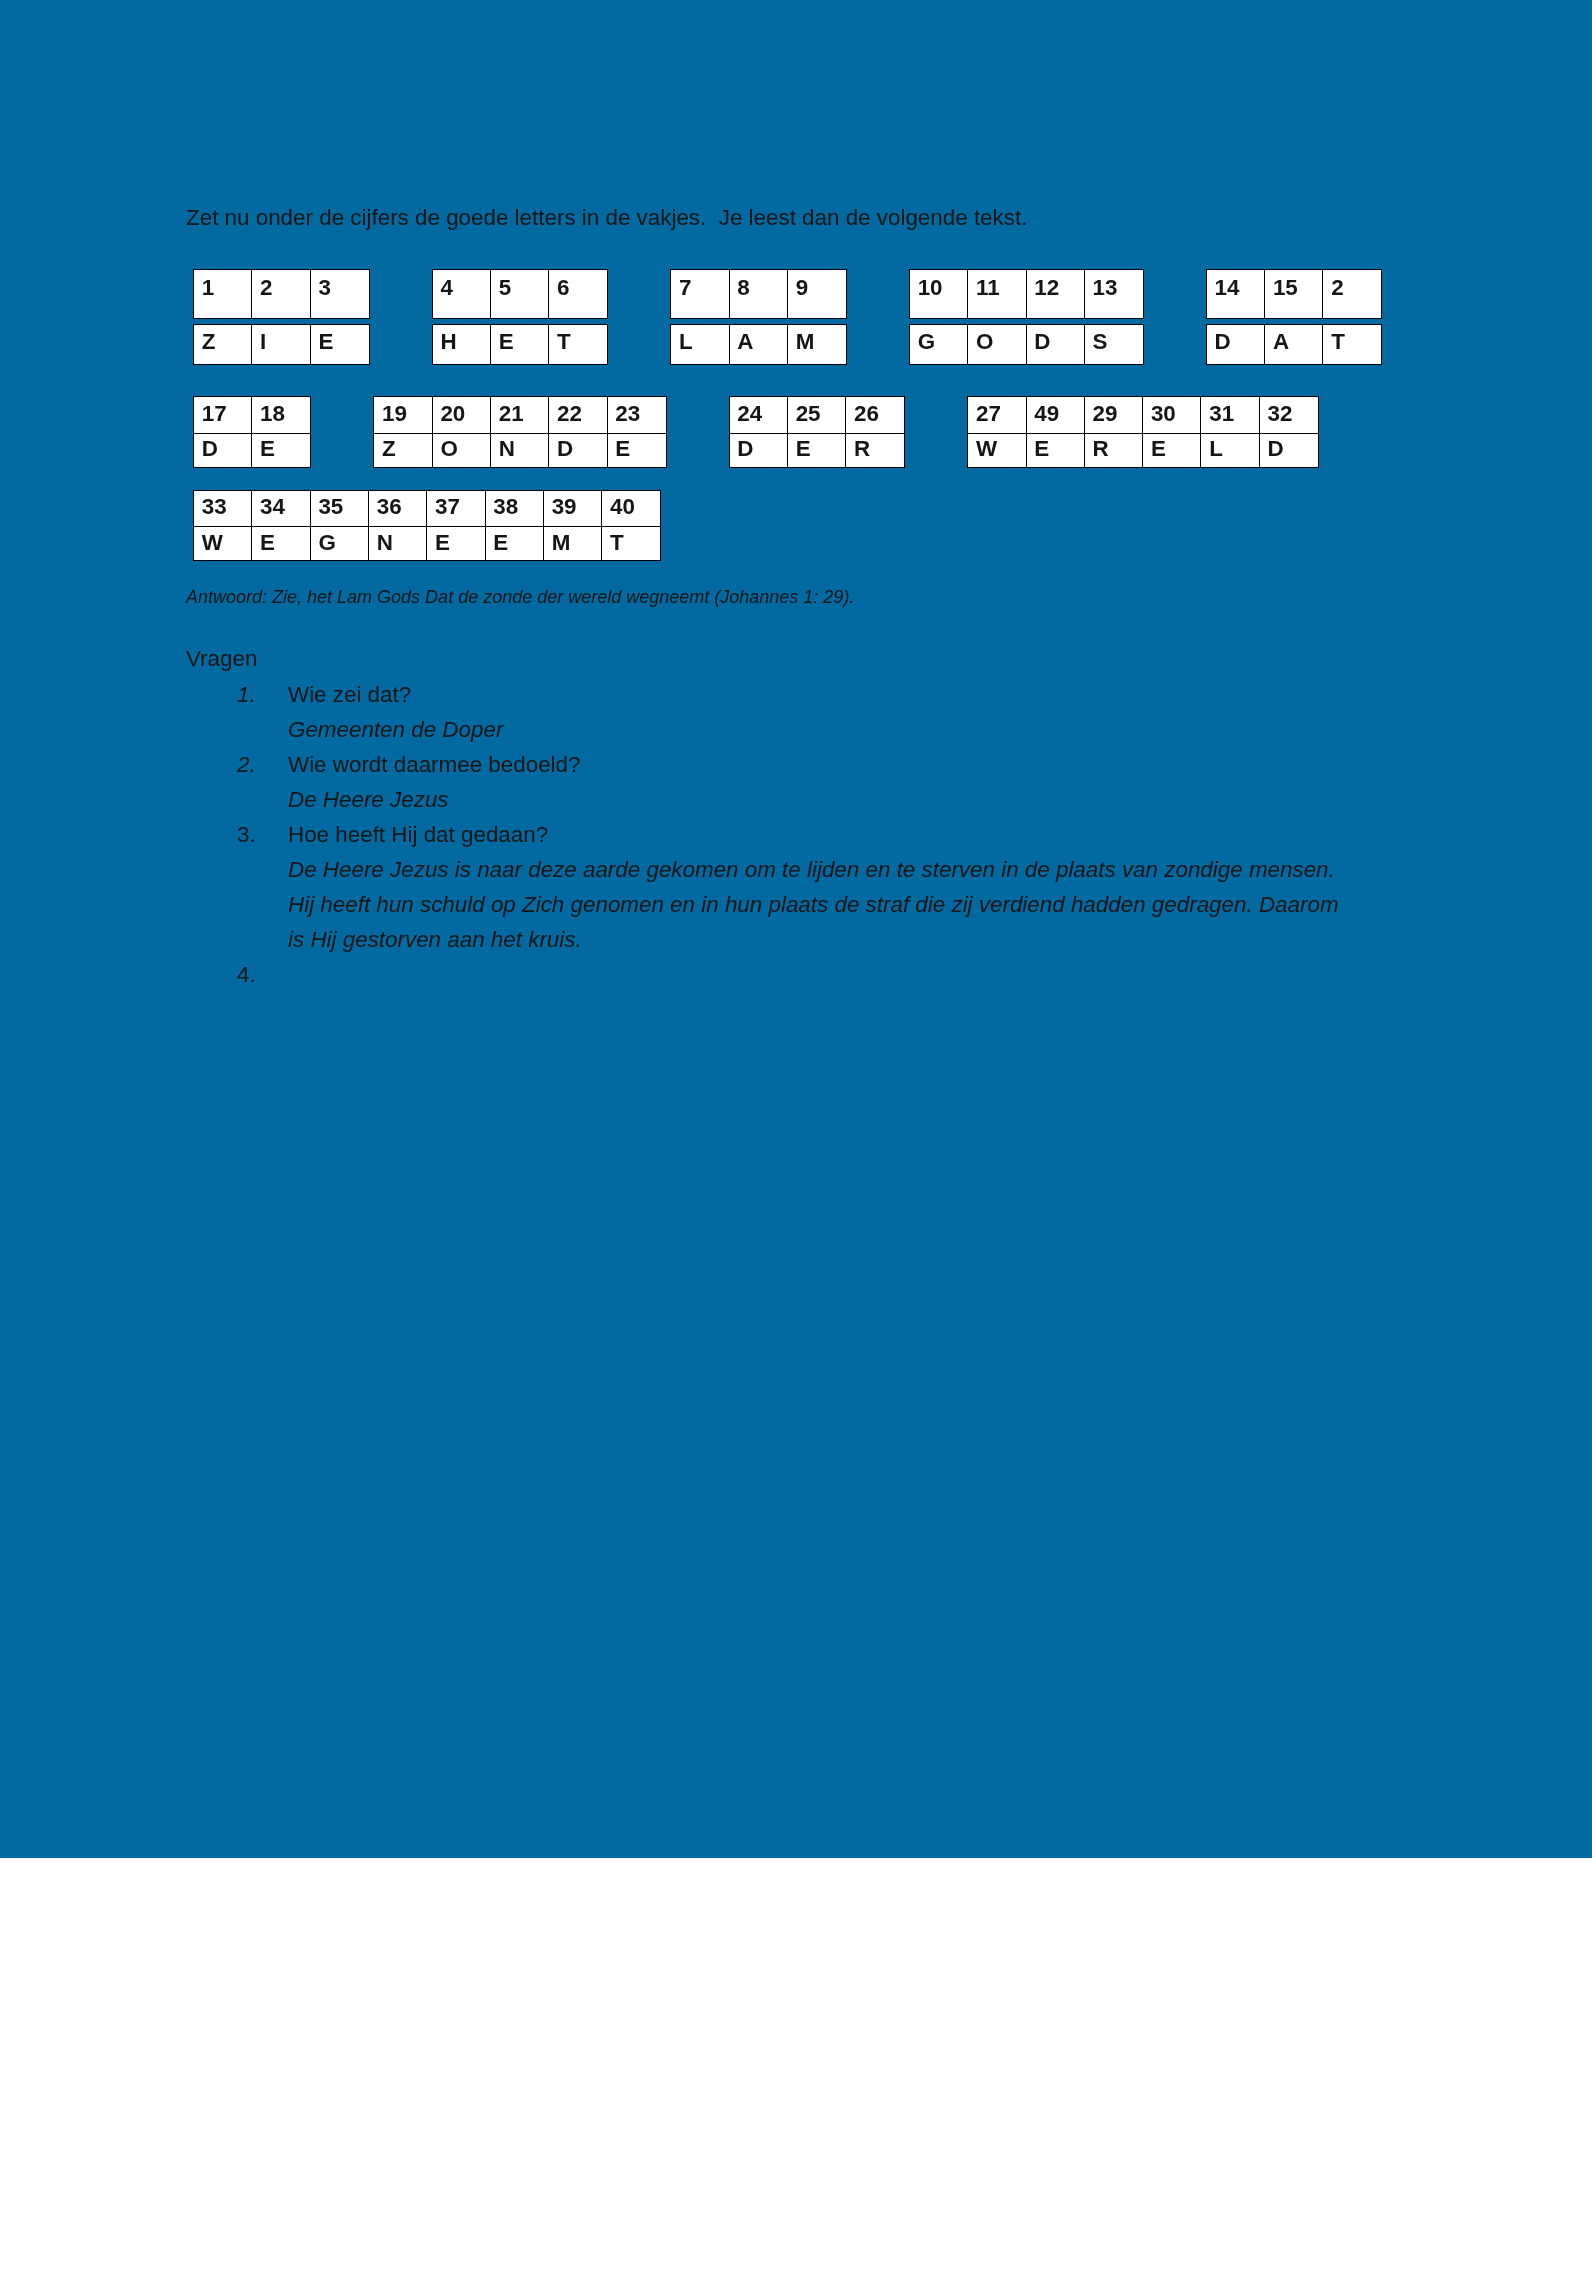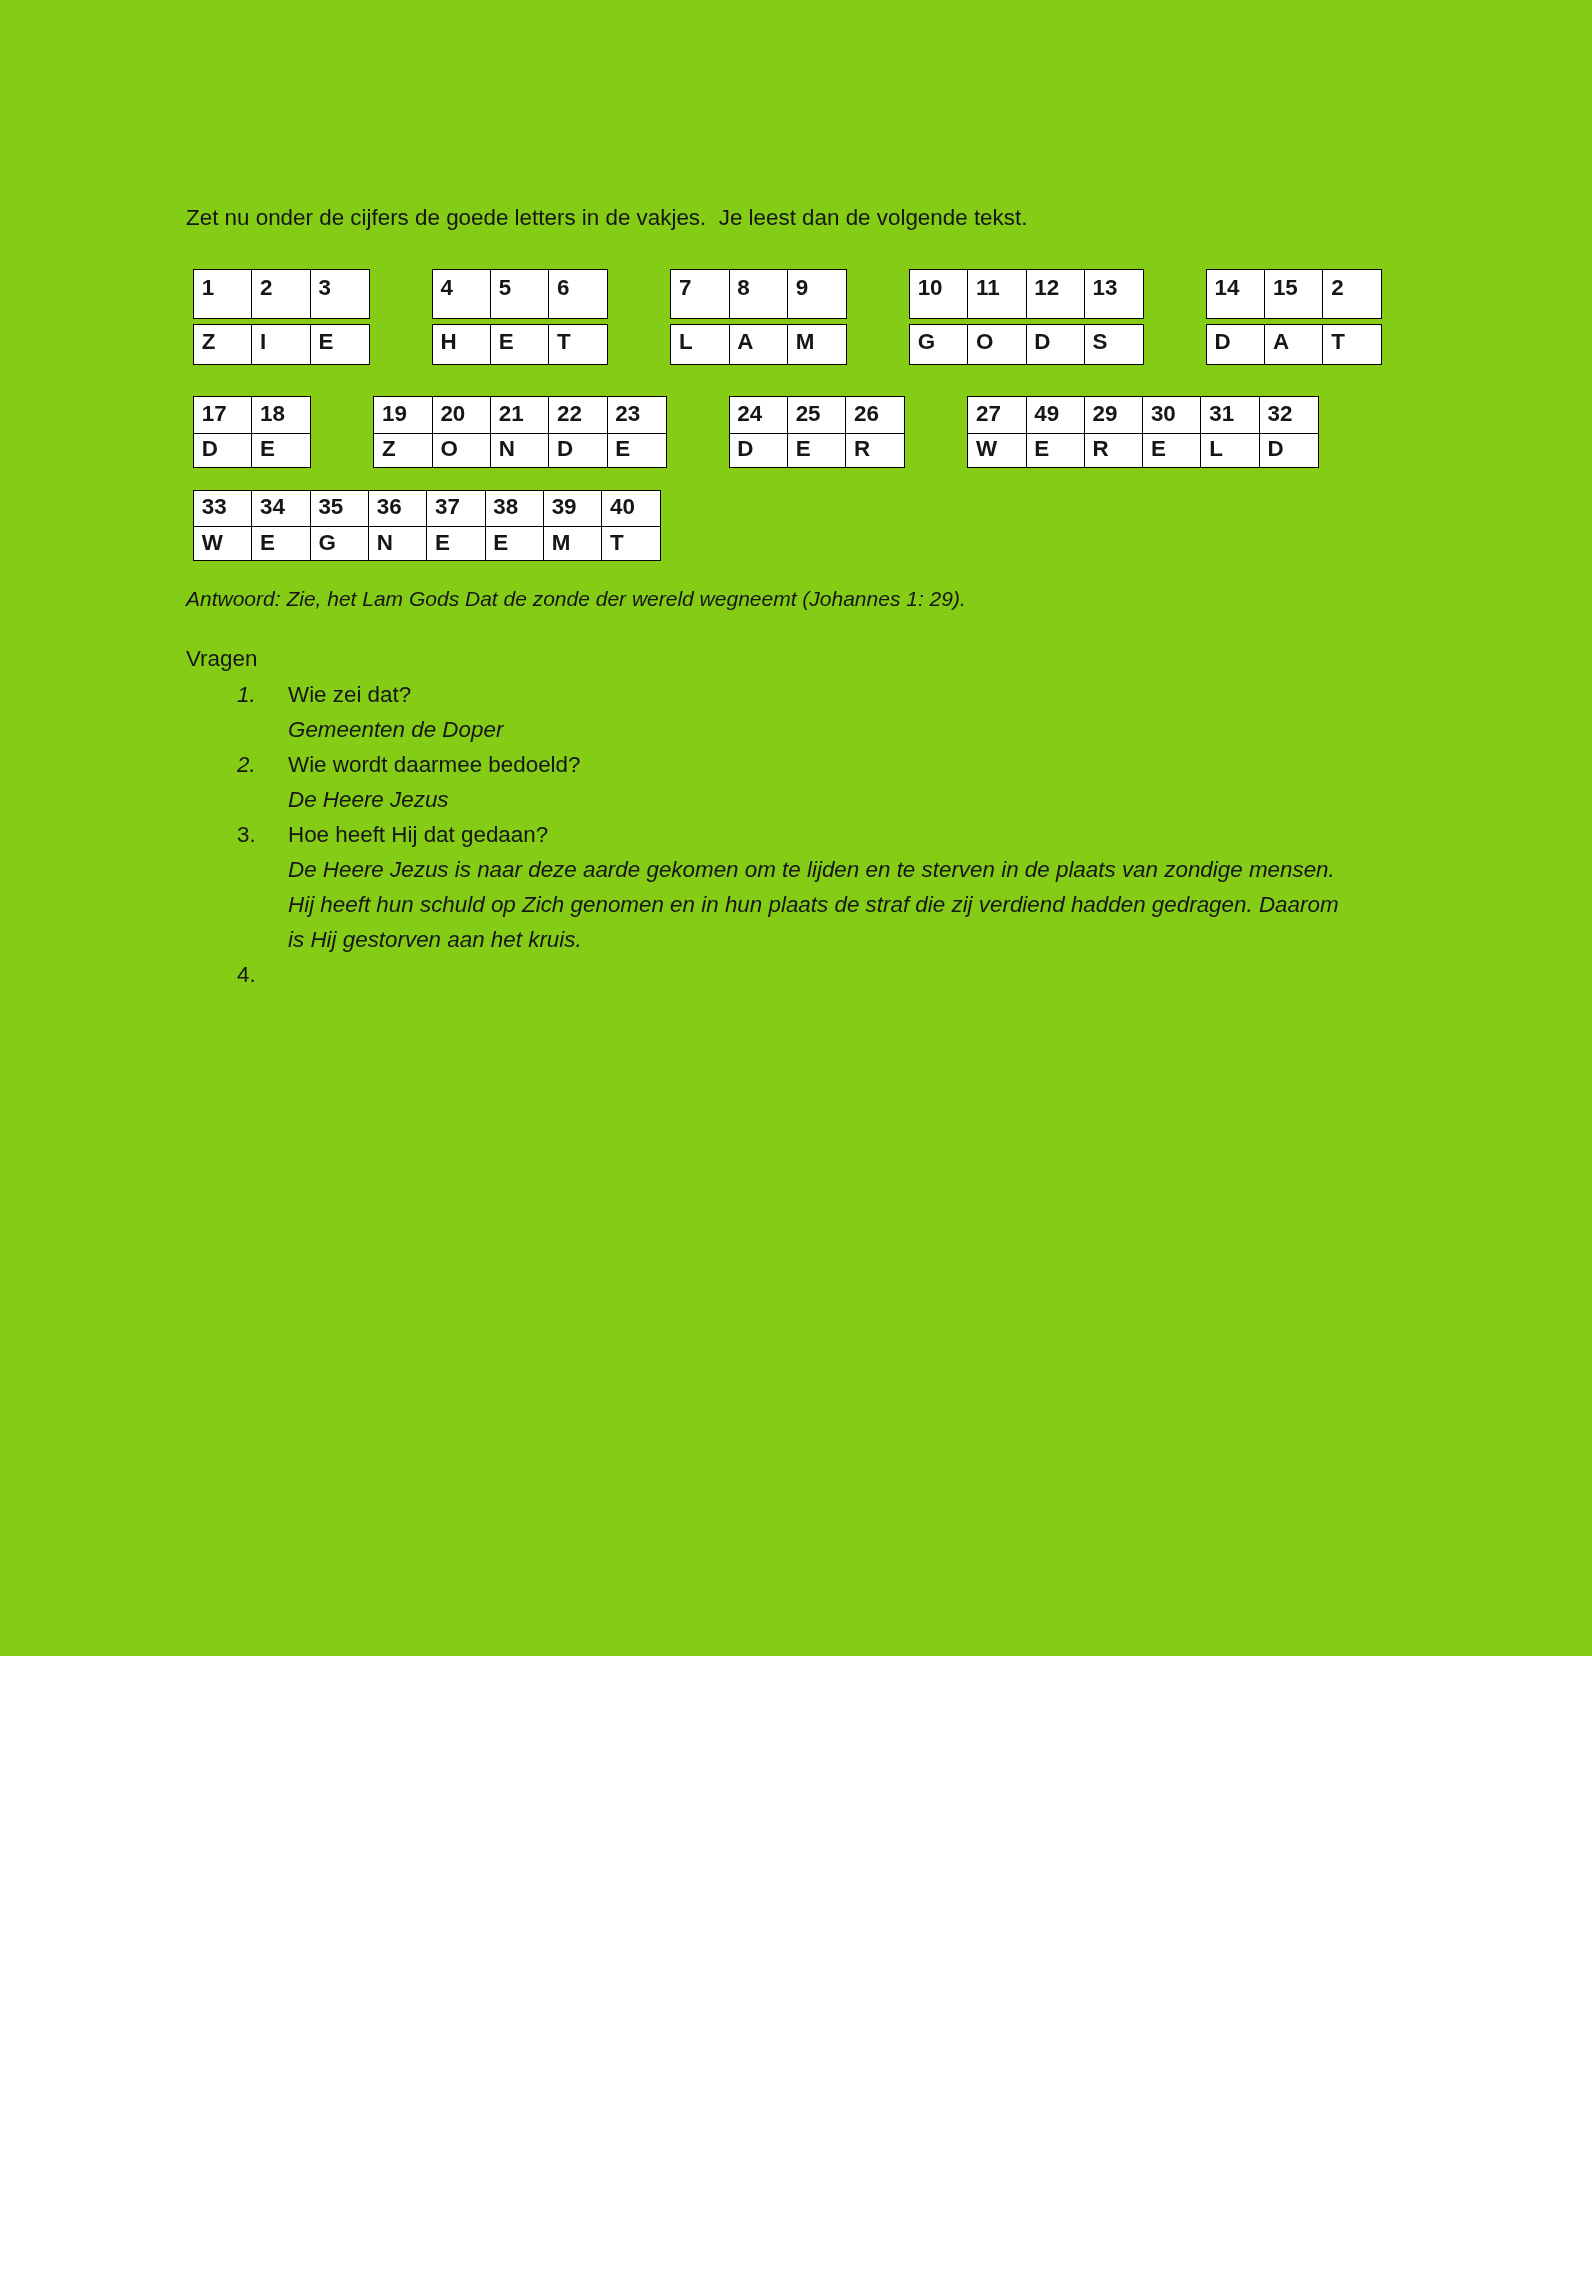--- a/index.html
+++ b/index.html
@@ -1,21 +1,21 @@
 <!DOCTYPE html>
 <html style="font-size:14px"><head>
 <meta charset="utf-8">
 <style>
   * { margin:0; padding:0; box-sizing:border-box; }
   html,body { background:#ffffff; }
   .page {
     position:relative;
     width:1592px;
-    height:1656px;
-    background:#84cc16;
+    height:1858px;
+    background:#0369a1;
     font-family:"Liberation Sans", sans-serif;
     color:#161616;
     overflow:hidden;
   }
   .instruction {
     position:absolute;
     left:186px; top:205px;
     font-size:22.4px;
     white-space:pre-wrap;
   }
@@ -37,21 +37,21 @@
   .number-cell { height:38px; padding-top:3.5px; }
   .letter-row { margin-top:-1.7px; }
   .letter-cell { height:35px; padding-top:2.6px; }
   .box-row.gapped .number-cell { height:50px; padding-top:5.2px; }
   .box-row.gapped .letter-row { margin-top:5.2px; }
   .box-row.gapped .letter-cell { height:41px; padding-top:4.3px; }
   
   .answer-line {
     position:absolute;
     left:186px; top:587px;
-    font-size:21px;
+    font-size:18px;
     font-style:italic;
   }
   .vragen { position:absolute; left:186px; top:646px; }
   .vragen-heading { font-weight:normal; font-size:22.4px; margin-bottom:5.2px; }
   .q-item { display:flex; font-size:22.4px; line-height:35px; }
   .q-num { flex:0 0 51px; margin-left:51px; }
   .q-num.italic { font-style:italic; }
   .q-body { max-width:1057px; }
   .a-text { font-style:italic; }
   

